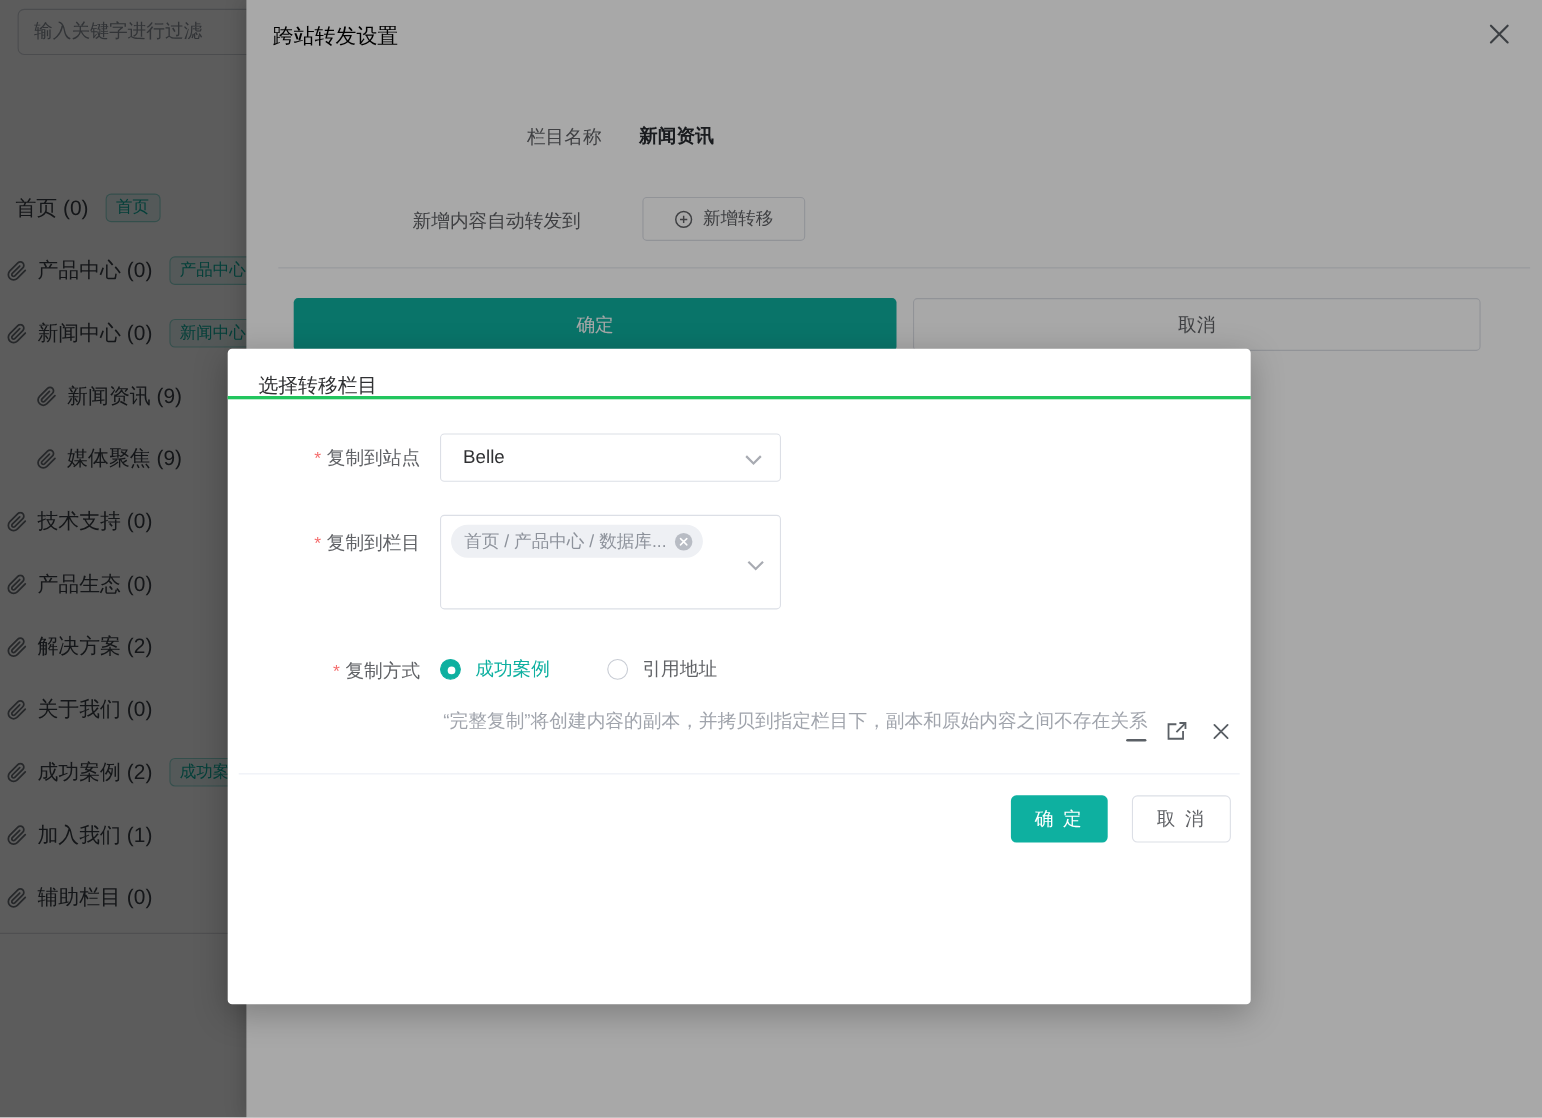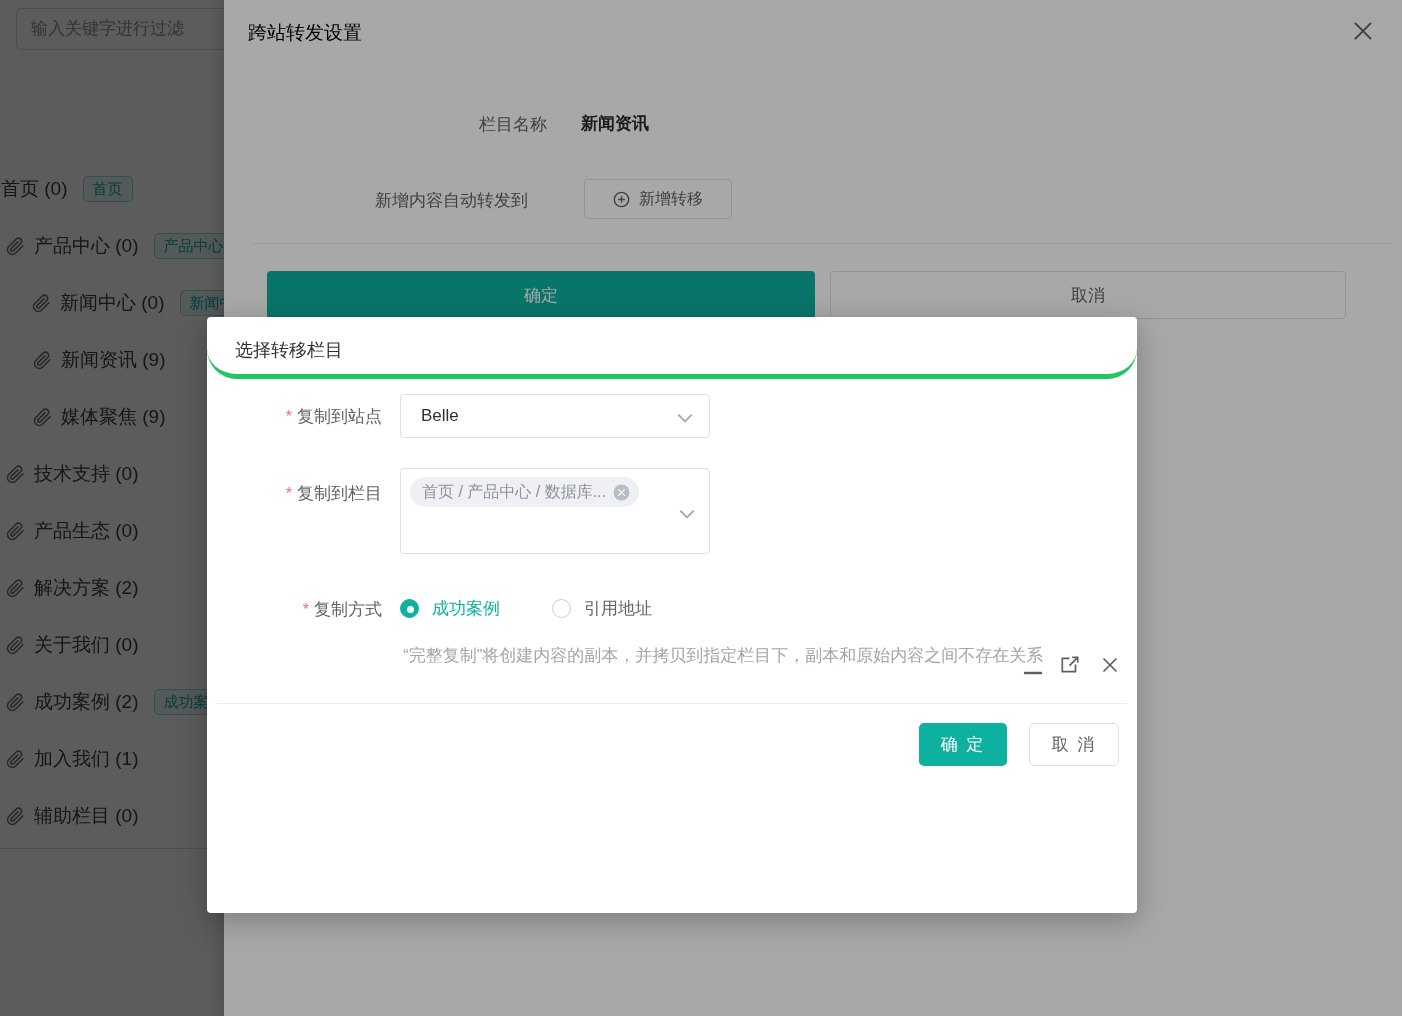--- a/index.html
+++ b/index.html
@@ -13,21 +13,21 @@
   *{margin:0;padding:0;box-sizing:border-box;font-family:"Liberation Sans","DejaVu Sans",sans-serif;}
   html,body{width:1402px;height:1016px;overflow:hidden;background:#fff;position:relative;}
 
   
   .sidebar{position:absolute;inset:0;background:#fff;z-index:1;}
   .search-box{position:absolute;left:16px;top:8px;width:260px;height:42px;border:1px solid #d0d3d9;border-radius:6px;background:#fff;padding:0 14px;font-size:17px;color:#60656c;}
   .search-box::placeholder{color:#8a9099;}
   .tree-item{position:absolute;left:0;height:42px;display:flex;align-items:center;white-space:nowrap;font-size:19px;color:#3a3f45;}
   .tree-item .link-ic{width:19px;height:19px;margin-right:9px;flex:0 0 auto;}
   .tree-item.lv0{padding-left:6px;}
-  .tree-item.lv0.noicon{padding-left:1px;}
+  .tree-item.lv0.noicon{padding-left:14px;}
   .tree-item.lv1{padding-left:33px;}
   .tree-tag{margin-left:15px;font-size:15px;color:var(--teal);background:rgba(14,176,160,.09);border:1px solid rgba(14,176,160,.4);border-radius:5px;padding:3px 9px;line-height:1.2;}
   .side-divider{position:absolute;left:0;top:848px;width:300px;height:1px;background:#d8dadd;}
 
   
   .overlay-drawer{position:absolute;inset:0;background:rgba(0,0,0,.45);z-index:10;}
   .overlay-dialog{position:absolute;inset:0;background:rgba(0,0,0,.34);z-index:30;}
 
   
   .drawer{position:absolute;left:224px;top:0;width:1178px;height:1016px;background:#fff;z-index:20;box-shadow:-4px 0 16px rgba(0,0,0,.15);}
@@ -36,21 +36,21 @@
   .fld-label{position:absolute;font-size:17px;color:var(--txt-sub);}
   .fld-value{position:absolute;font-size:17px;font-weight:700;color:#26292e;}
   .btn-add{position:absolute;left:360px;top:179px;width:148px;height:40px;border:1px solid var(--border);border-radius:4px;background:#fff;display:flex;align-items:center;justify-content:center;gap:9px;font-size:16px;color:var(--txt-sub);cursor:pointer;}
   .drawer-divider{position:absolute;left:29px;top:243px;width:1138px;height:1px;background:#e4e7ed;}
   .btn-big{position:absolute;top:271px;height:48px;border-radius:4px;font-size:17px;display:flex;align-items:center;justify-content:center;cursor:pointer;}
   .btn-big.confirm{left:43px;width:548px;background:var(--teal);color:#fff;border:none;}
   .btn-big.cancel{left:606px;width:516px;background:#fff;color:var(--txt-sub);border:1px solid var(--border);}
 
   
   .dialog{position:absolute;left:207px;top:317px;width:930px;height:596px;background:#fff;border-radius:4px;z-index:40;box-shadow:0 8px 30px rgba(0,0,0,.25);}
-  .dlg-header{position:absolute;left:0;top:0;right:0;height:62px;border-bottom:5px solid #22c55e;border-radius:30px;}
+  .dlg-header{position:absolute;left:0;top:0;right:0;height:46px;border-bottom:3px solid #22c55e;}
   .dlg-title{position:absolute;left:28px;top:21px;font-size:18px;font-weight:500;color:var(--txt-main);}
   .win-ic{position:absolute;top:338px;width:22px;height:22px;color:#5b6066;cursor:pointer;}
   .dlg-label{position:absolute;left:0;width:175px;text-align:right;font-size:17px;color:var(--txt-sub);white-space:nowrap;}
   .req{color:#f56c6c;margin-right:5px;font-size:16px;}
   .sel{position:absolute;left:193px;width:310px;border:1px solid var(--border);border-radius:4px;background:#fff;cursor:pointer;}
   .sel-site{top:77px;height:44px;}
   .sel-site .sel-text{position:absolute;left:20px;top:11px;font-size:17px;color:var(--txt-main);}
   .sel-col{top:151px;height:86px;}
   .chev{position:absolute;width:16px;height:10px;}
   .tag-chip{position:absolute;left:9px;top:8px;height:30px;background:#eef0f4;border-radius:15px;display:flex;align-items:center;padding:0 9px 0 12px;gap:7px;max-width:270px;}
@@ -80,21 +80,21 @@
     <span>首页 (0)</span>
     <span class="tree-tag">首页</span>
   </div>
       <div class="tree-item lv0" style="top: 225px;">
     <svg class="link-ic" viewBox="0 0 24 24" fill="none" stroke="#6b6f76" stroke-width="2" stroke-linecap="round" stroke-linejoin="round">
           <path d="M21.44 11.05l-9.19 9.19a6 6 0 0 1-8.49-8.49l9.19-9.19a4 4 0 1 1 5.66 5.66l-9.2 9.19a2 2 0 0 1-2.83-2.83l8.49-8.48"></path>
         </svg>
     <span>产品中心 (0)</span>
     <span class="tree-tag">产品中心</span>
   </div>
-      <div class="tree-item lv0" style="top: 282px; margin-left: 26px;">
+      <div class="tree-item lv0" style="top: 282px;">
     <svg class="link-ic" viewBox="0 0 24 24" fill="none" stroke="#6b6f76" stroke-width="2" stroke-linecap="round" stroke-linejoin="round">
           <path d="M21.44 11.05l-9.19 9.19a6 6 0 0 1-8.49-8.49l9.19-9.19a4 4 0 1 1 5.66 5.66l-9.2 9.19a2 2 0 0 1-2.83-2.83l8.49-8.48"></path>
         </svg>
     <span>新闻中心 (0)</span>
     <span class="tree-tag">新闻中心</span>
   </div>
       <div class="tree-item lv1" style="top: 339px;">
     <svg class="link-ic" viewBox="0 0 24 24" fill="none" stroke="#6b6f76" stroke-width="2" stroke-linecap="round" stroke-linejoin="round">
           <path d="M21.44 11.05l-9.19 9.19a6 6 0 0 1-8.49-8.49l9.19-9.19a4 4 0 1 1 5.66 5.66l-9.2 9.19a2 2 0 0 1-2.83-2.83l8.49-8.48"></path>
         </svg>

